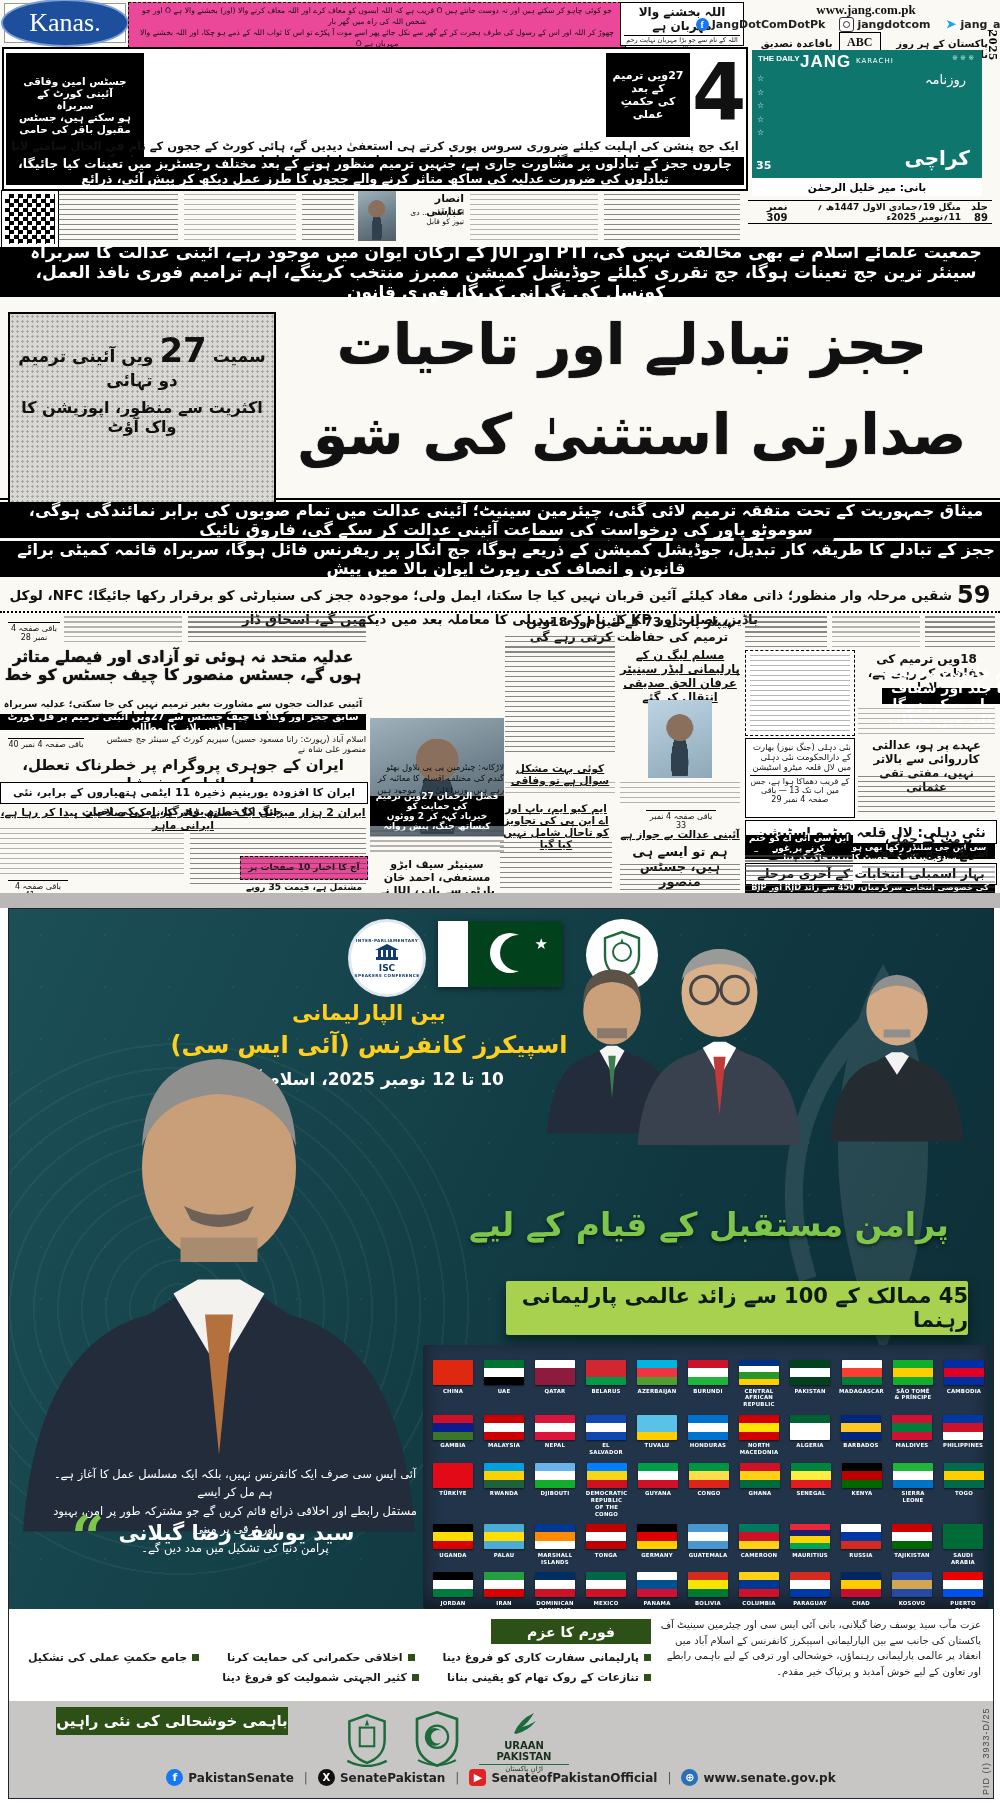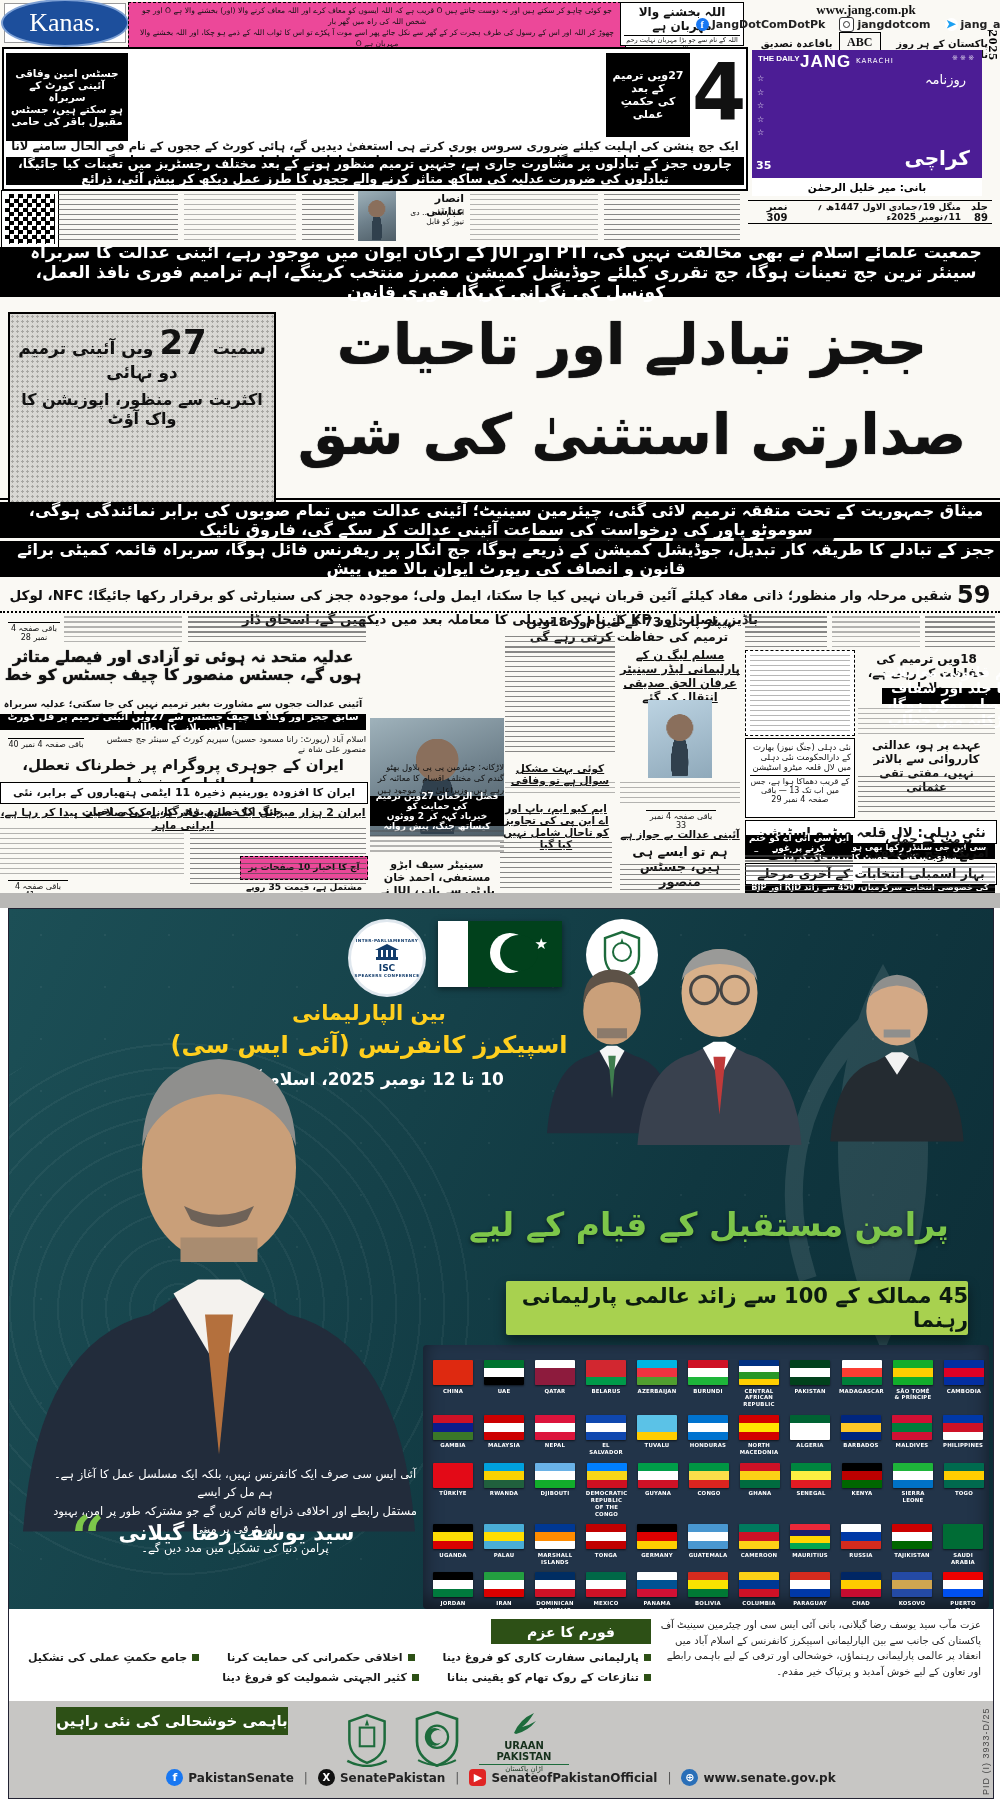--- a/index.html
+++ b/index.html
@@ -22,21 +22,21 @@
   .greybox{background:#d9d8d4;background-image:radial-gradient(#a7a6a2 1px,transparent 1.2px);background-size:5px 5px;border:2px solid #000}
   .oline{color:#111;text-shadow:0 0 1px #111}
   .kanas{border:1px solid #999;background:#fff;display:flex;align-items:center;justify-content:center}
   .kanas .oval{background:#1d4f9c;color:#fff;border-radius:50%/50%;padding:7px 26px;font-family:"Liberation Serif",serif;font-size:26px;border:2px solid #7da0d4}
   .mast-soc{display:flex;justify-content:center;gap:14px;align-items:center;font-size:11px;font-weight:bold;color:#222}
   .ic{display:inline-flex;width:13px;height:13px;border-radius:50%;background:#1877f2;color:#fff;font-size:10px;align-items:center;justify-content:center;font-family:"Liberation Serif",serif}
   .ic.ig{border-radius:3px;background:#fff;border:1.6px solid #333;position:relative}
   .ic.ig::after{content:"";width:5px;height:5px;border:1.4px solid #333;border-radius:50%}
   .ic.tw{background:#fff;color:#1da1f2;font-size:12px}
   .abcbox{border:1.5px solid #000;padding:0 4px;text-align:center;line-height:1;font-family:"Liberation Serif",serif}
-  .jangbox{background:#4c1d95;color:#fff;position:relative;overflow:hidden}
+  .jangbox{background:#0f766e;color:#fff;position:relative;overflow:hidden}
   .vdate{writing-mode:vertical-rl;font-family:"Liberation Serif",serif;font-weight:bold;font-size:13.5px;letter-spacing:1px;color:#000}
   .thinrow{border-top:1.5px solid #000;border-bottom:1.5px solid #000;display:flex;align-items:center;justify-content:space-between;font-size:10px;font-weight:bold;direction:rtl;padding:0 4px}
   .h1zone{border:2.5px solid #000;background:#fff}
   .caption{font-size:8.5px;line-height:1.35;text-align:right}
   .hl{font-weight:bold;text-align:center}
   .undl{text-decoration:underline}
   .contp{font-size:8px;text-align:center;border-top:1px solid #000;padding-top:1px}
   
   .divider{position:absolute;left:0;top:893px;width:1000px;height:15px;background:#b9b8b6}
   .ad{position:absolute;left:8px;top:908px;width:984px;height:889px;border:1px solid #223;overflow:hidden}
@@ -119,21 +119,21 @@
   </div>
   <div class="abs vdate" style="left:985px;top:30px;height:190px">TUESDAY NOVEMBER 11, 2025</div>
   <div class="abs thinrow" style="left:748px;top:200px;width:236px;height:22px">
     <span>جلد 89</span>
     <span style="font-size:9px">منگل 19؍جمادی الاول 1447ھ ؍ 11؍نومبر 2025ء</span>
     <span>نمبر 309</span>
   </div>
 
   <div class="abs h1zone" style="left:2px;top:47px;width:742px;height:140px">
     <div class="revbar u" style="position:absolute;right:624px;left:auto;width:0"></div>
-    <div class="revbar u" style="position:absolute;left:2px;top:4px;width:114px;height:80px;font-size:10.5px;padding:4px;flex-direction:column">
+    <div class="revbar u" style="position:absolute;left:2px;top:4px;width:114px;height:80px;font-size:10.5px;padding:12px;flex-direction:column">
       <span>جسٹس امین وفاقی آئینی کورٹ کے سربراہ</span>
         <span>ہو سکتے ہیں، جسٹس مقبول باقر کی حامی</span>
     </div>
     <div class="u b" style="position:absolute;right:2px;top:0px;width:52px;height:86px;font-size:78px;line-height:86px;text-align:center">4</div>
     <div class="revbar u" style="position:absolute;right:56px;top:4px;width:80px;height:80px;font-size:11px;flex-direction:column;padding:2px">
       <span>27ویں ترمیم کے بعد</span>
         <span>کی حکمتِ عملی</span>
     </div>
     <div class="u b" style="position:absolute;left:4px;right:4px;top:90px;font-size:11.5px;text-align:center">ایک جج پنشن کی اہلیت کیلئے ضروری سروس پوری کرتے ہی استعفیٰ دیدیں گے، ہائی کورٹ کے ججوں کے نام فی الحال سامنے لانا قبل از وقت ہوگا، مجوزہ ترمیم منظور ہوتے ہی اس معاملے پر باضابطہ پیشرفت شروع ہو جائے گی</div>
     <div class="revbar u" style="position:absolute;left:2px;right:2px;top:108px;height:28px;font-size:12.5px">چاروں ججز کے تبادلوں پر مشاورت جاری ہے، جنہیں ترمیم منظور ہونے کے بعد مختلف رجسٹریز میں تعینات کیا جائیگا، تبادلوں کی ضرورت عدلیہ کی ساکھ متاثر کرنے والے ججوں کا طرزِ عمل دیکھ کر پیش آئی، ذرائع</div>
@@ -148,21 +148,21 @@
     <div class="abs u b" style="left:400px;top:2px;width:64px;font-size:11px">انصار عباسی</div>
     <div class="abs u" style="left:400px;top:18px;width:64px;font-size:7.5px">اسلام آباد: … دی نیوز کو قابل</div>
     <div class="abs fill lt" style="left:470px;top:4px;width:128px;height:46px"></div>
     <div class="abs fill" style="left:604px;top:4px;width:136px;height:46px"></div>
   </div>
 
   <div class="revbar u abs" style="left:0;top:247px;width:1000px;height:50px;font-size:17px;padding:0 6px">جمعیت علمائے اسلام نے بھی مخالفت نہیں کی، PTI اور JUI کے ارکان ایوان میں موجود رہے، آئینی عدالت کا سربراہ سینئر ترین جج تعینات ہوگا، جج تقرری کیلئے جوڈیشل کمیشن ممبرز منتخب کرینگے، اہم ترامیم فوری نافذ العمل، کونسل کی نگرانی کریگا، فوری قانون</div>
 
   <div class="abs" style="left:0;top:300px;width:1000px;height:198px;border-bottom:2px solid #000">
     <div class="abs greybox u ctr" style="left:8px;top:12px;width:252px;height:176px;padding:8px 6px">
-      <div class="b" style="font-size:17px;">
+      <div class="b" style="font-size:17px;margin-top:8px">
         <span>سمیت</span>
         <span style="font-size:34px">27</span>
         <span>ویں آئینی ترمیم دو تہائی</span>
       </div>
       <div class="b" style="font-size:16px;margin-top:8px">اکثریت سے منظور، اپوزیشن کا واک آؤٹ</div>
     </div>
     <div class="u b oline ctr" style="position:absolute;left:268px;right:4px;top:0px;height:196px;font-size:56px;line-height:1.6">ججز تبادلے اور تاحیات صدارتی استثنیٰ کی شق متن ترمیم میں</div>
   </div>
 
   <div class="revbar u abs" style="left:0;top:502px;width:1000px;height:36px;font-size:16px;padding:0 6px">میثاق جمہوریت کے تحت متفقہ ترمیم لائی گئی، چیئرمین سینیٹ؛ آئینی عدالت میں تمام صوبوں کی برابر نمائندگی ہوگی، سوموٹو پاور کی درخواست کی سماعت آئینی عدالت کر سکے گی، فاروق نائیک</div>

